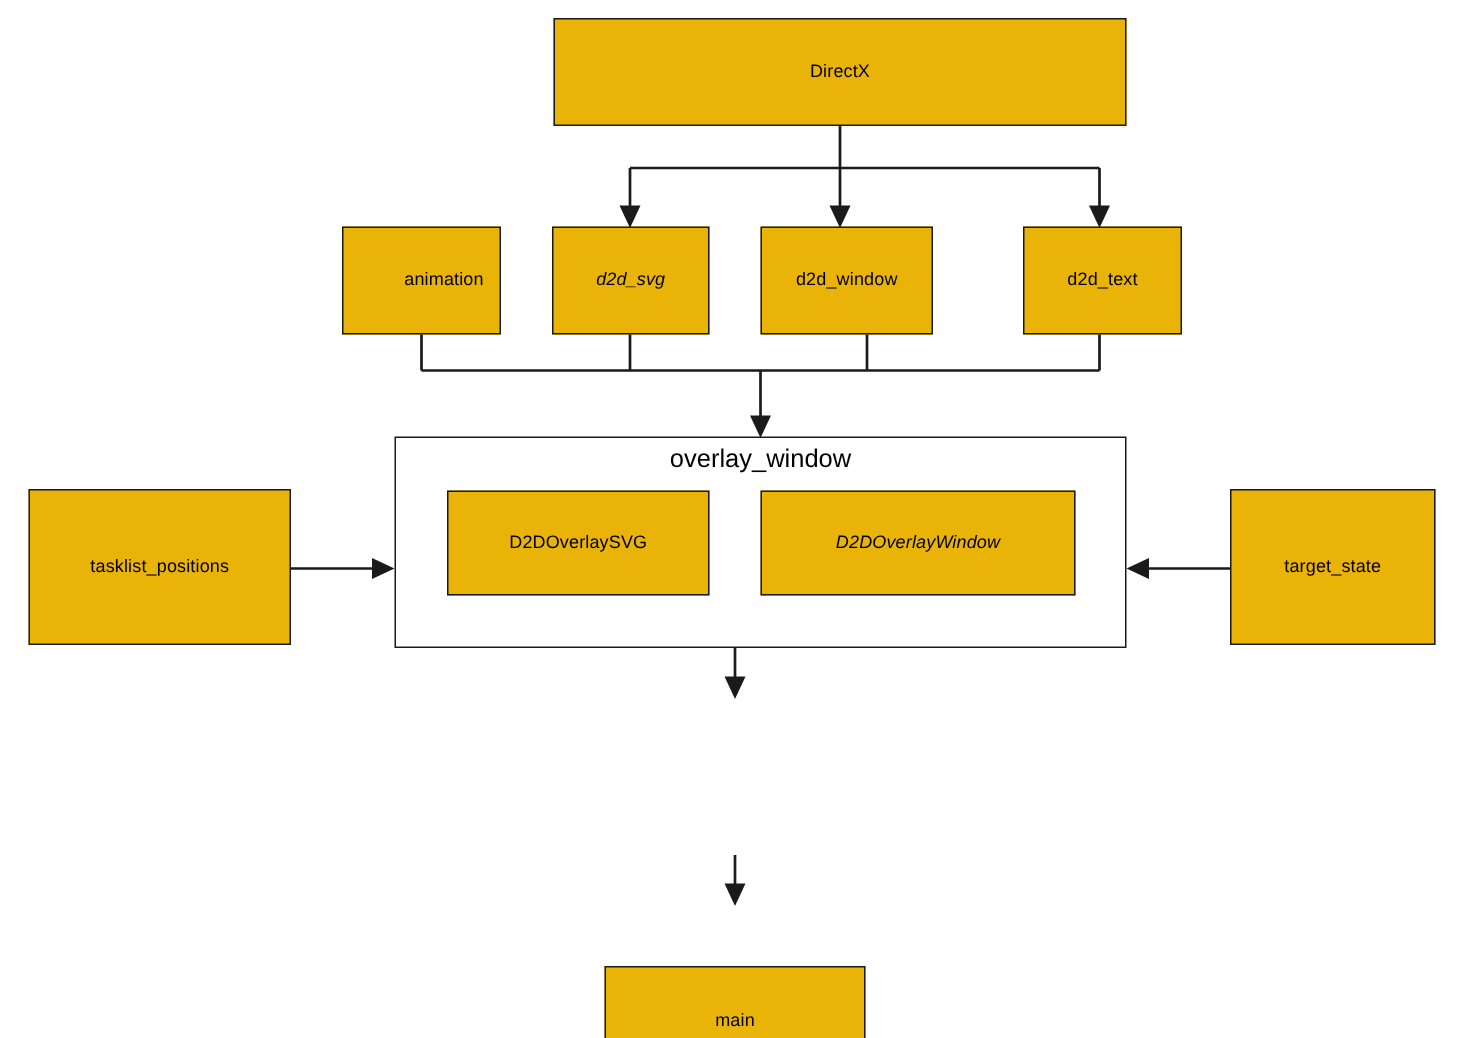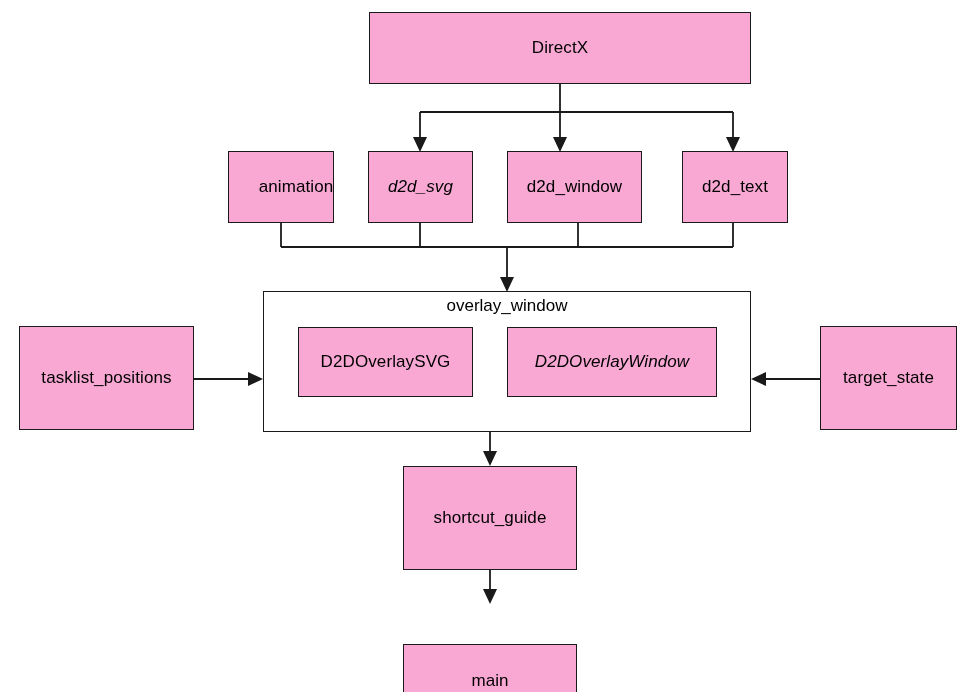--- a/index.html
+++ b/index.html
@@ -16,26 +16,26 @@
     position: relative;
     width: 975px;
     height: 692px;
     background: #ffffff;
     overflow: hidden;
   }
   .node {
     position: absolute;
     box-sizing: border-box;
     border: 1.6px solid #1a1a1a;
-    background: #f9a8d4;
+    background: #eab308;
     display: flex;
     align-items: center;
     justify-content: center;
     text-align: center;
-    font-size: 17px;
+    font-size: 12px;
     line-height: 1.15;
     color: #000000;
     letter-spacing: 0.1px;
     z-index: 3;
   }
   .container-node {
     position: absolute;
     box-sizing: border-box;
     border: 1.6px solid #1a1a1a;
     background: #ffffff;
@@ -115,21 +115,21 @@
   </div>
 
   <div class="node" style="left:228px; top:151px; width:106px; height:72px;padding-left:30px;">
     <span>animation</span>
   </div>
 
   <div class="node" style="left:368px; top:151px; width:105px; height:72px;font-style:italic;">
     <span>d2d_svg</span>
   </div>
 
-  <div class="node" style="left:507px; top:151px; width:135px; height:72px;">
+  <div class="node" style="left:507px; top:151px; width:115px; height:72px;">
     <span>d2d_window</span>
   </div>
 
   <div class="node" style="left:682px; top:151px; width:106px; height:72px;">
     <span>d2d_text</span>
   </div>
 
   <div class="container-node" style="left:263px; top:291px; width:488px; height:141px;"></div>
   <div class="container-label" style="left:263px; top:296px; width:488px;">overlay_window</div>
 
@@ -142,21 +142,18 @@
   </div>
 
   <div class="node" style="left:19px; top:326px; width:175px; height:104px;">
     <span>tasklist_positions</span>
   </div>
 
   <div class="node" style="left:820px; top:326px; width:137px; height:104px;">
     <span>target_state</span>
   </div>
 
-  <div class="node" style="left:403px; top:466px; width:174px; height:104px;">
-    <span>shortcut_guide</span>
-  </div>
 
   <div class="node" style="left:403px; top:604px; width:174px; height:74px;margin-top:40px;">
     <span>main</span>
   </div>
 
 </div>
 
 </body></html>

